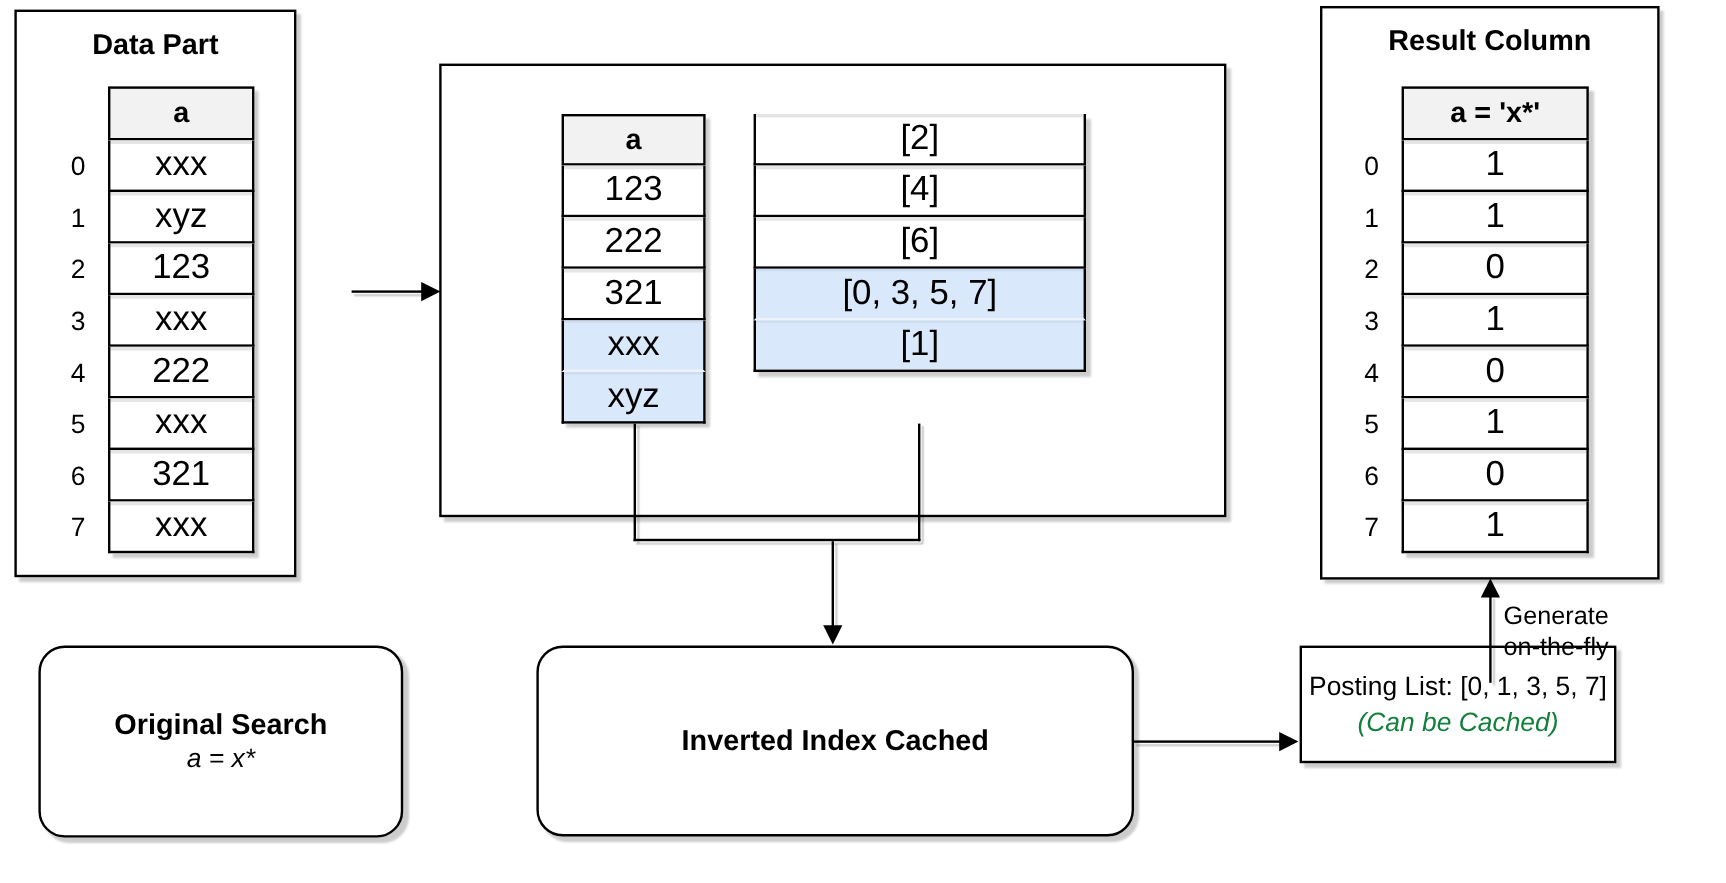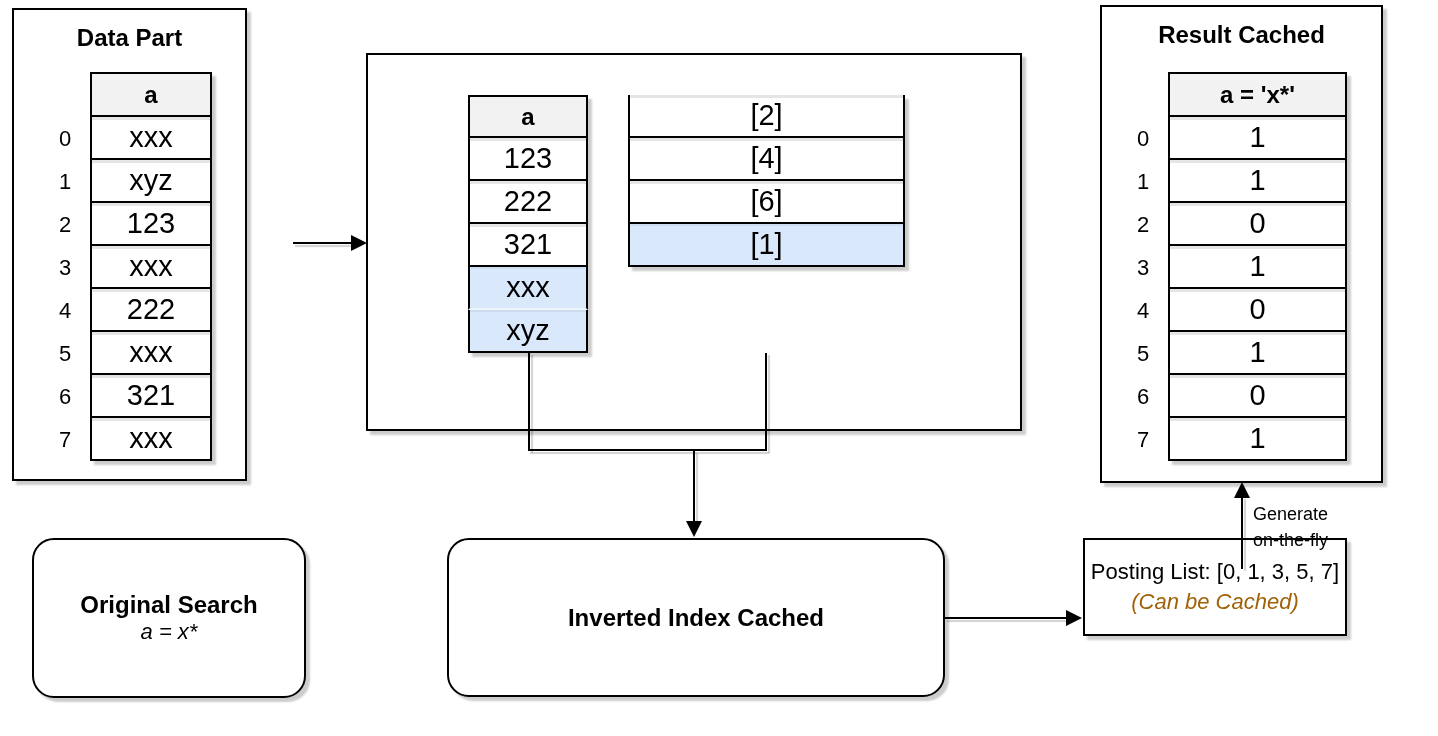--- a/index.html
+++ b/index.html
@@ -36,22 +36,22 @@
 
   
   .hline { position:absolute; height:2px; background:#000; box-shadow:2px 3px 1px rgba(0,0,0,0.18); z-index:5; }
   .vline { position:absolute; width:2px; background:#000; box-shadow:3px 2px 1px rgba(0,0,0,0.18); z-index:5; }
   .arrh { position:absolute; width:0; height:0; z-index:6; }
   .arr-right { border-top:8px solid transparent; border-bottom:8px solid transparent; border-left:16px solid #000; }
   .arr-down  { border-left:8px solid transparent; border-right:8px solid transparent; border-top:16px solid #000; }
   .arr-up    { border-left:8px solid transparent; border-right:8px solid transparent; border-bottom:16px solid #000; }
 
   .note-line1 { font-size:22px; }
-  .note-line2 { font-size:22px; font-style:italic; color:#a16207; margin-top:4px; }
-  .float-label { position:absolute; font-size:18px; line-height:26px; }
+  .note-line2 { font-size:22px; font-style:italic; color:#15803d; margin-top:4px; }
+  .float-label { position:absolute; font-size:21px; line-height:26px; }
   .search-expr { font-size:22px; font-style:italic; }
 </style>
 </head>
 <body>
 
 <div class="canvas">
 
   <div class="outline-box" style="left:12px; top:8px; width:235px; height:473px;">
     <div class="box-title">Data Part</div>
   </div>
@@ -85,49 +85,50 @@
     <div class="cell h43">222</div>
     <div class="cell h43">321</div>
     <div class="cell h43 hl hl-mid">xxx</div>
     <div class="cell h43 hl">xyz</div>
   </div>
 
   <div class="vtable" style="left:628px; top:95px; width:277px;">
     <div class="cell h43">[2]</div>
     <div class="cell h43">[4]</div>
     <div class="cell h43">[6]</div>
+    <div class="cell h43 hl hl-mid">[0, 3, 5, 7]</div>
     <div class="cell h43 hl">[1]</div>
   </div>
 
   <div class="outline-box" style="left:1100px; top:5px; width:283px; height:478px;">
-    <div class="box-title">Result Cached</div>
+    <div class="box-title">Result Column</div>
   </div>
   <div class="indices" style="left:1126px; top:117px; width:34px;">
     <div class="idx">0</div>
     <div class="idx">1</div>
     <div class="idx">2</div>
     <div class="idx">3</div>
     <div class="idx">4</div>
     <div class="idx">5</div>
     <div class="idx">6</div>
     <div class="idx">7</div>
   </div>
-  <div class="vtable" style="left:1168px; top:72px; width:179px;">
+  <div class="vtable" style="left:1168px; top:72px; width:156px;">
     <div class="th h45">a = 'x*'</div>
     <div class="cell h43">1</div>
     <div class="cell h43">1</div>
     <div class="cell h43">0</div>
     <div class="cell h43">1</div>
     <div class="cell h43">0</div>
     <div class="cell h43">1</div>
     <div class="cell h43">0</div>
     <div class="cell h43">1</div>
   </div>
 
-  <div class="outline-box rounded center-col" style="left:32px; top:538px; width:274px; height:160px;">
+  <div class="outline-box rounded center-col" style="left:32px; top:538px; width:304px; height:160px;">
     <div class="box-title" style="margin-top:0;">Original Search</div>
     <div class="search-expr">a = x*</div>
   </div>
 
   <div class="outline-box rounded center-col" style="left:447px; top:538px; width:498px; height:159px;">
     <div class="box-title" style="margin-top:0;">Inverted Index Cached</div>
   </div>
 
   <div class="outline-box center-col" style="left:1083px; top:538px; width:264px; height:98px;">
     <div class="note-line1">Posting List: [0, 1, 3, 5, 7]</div>

